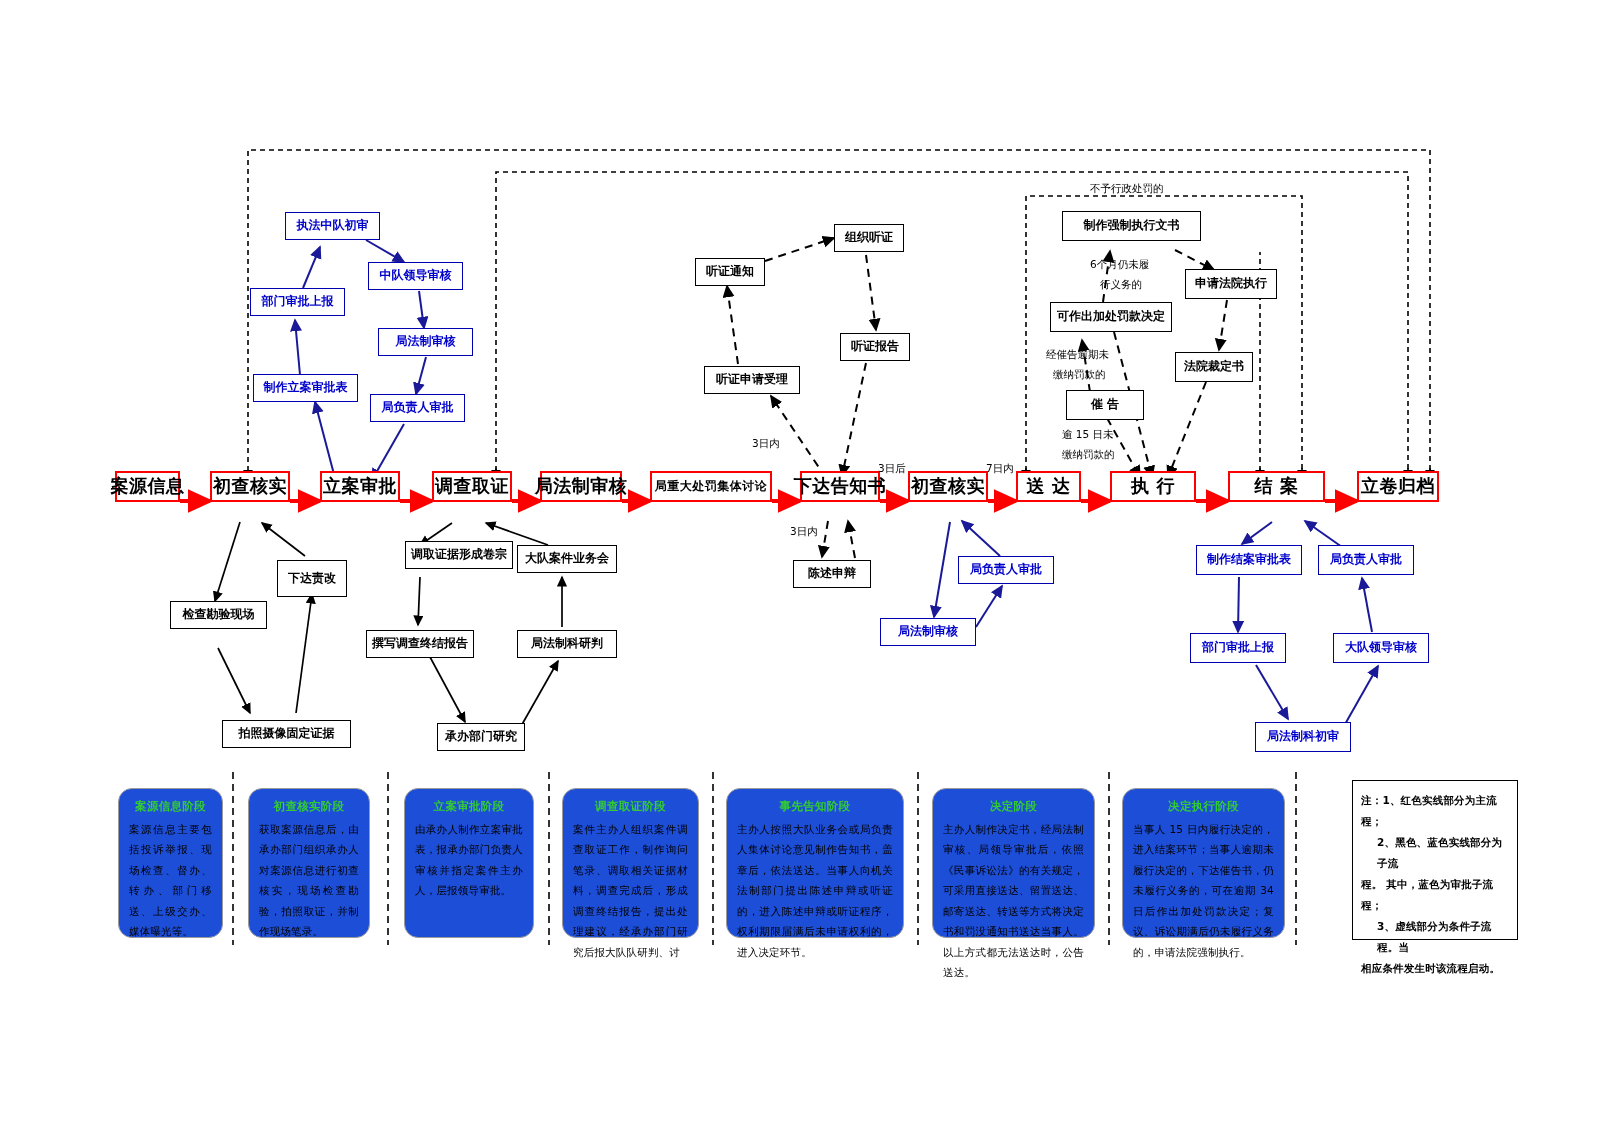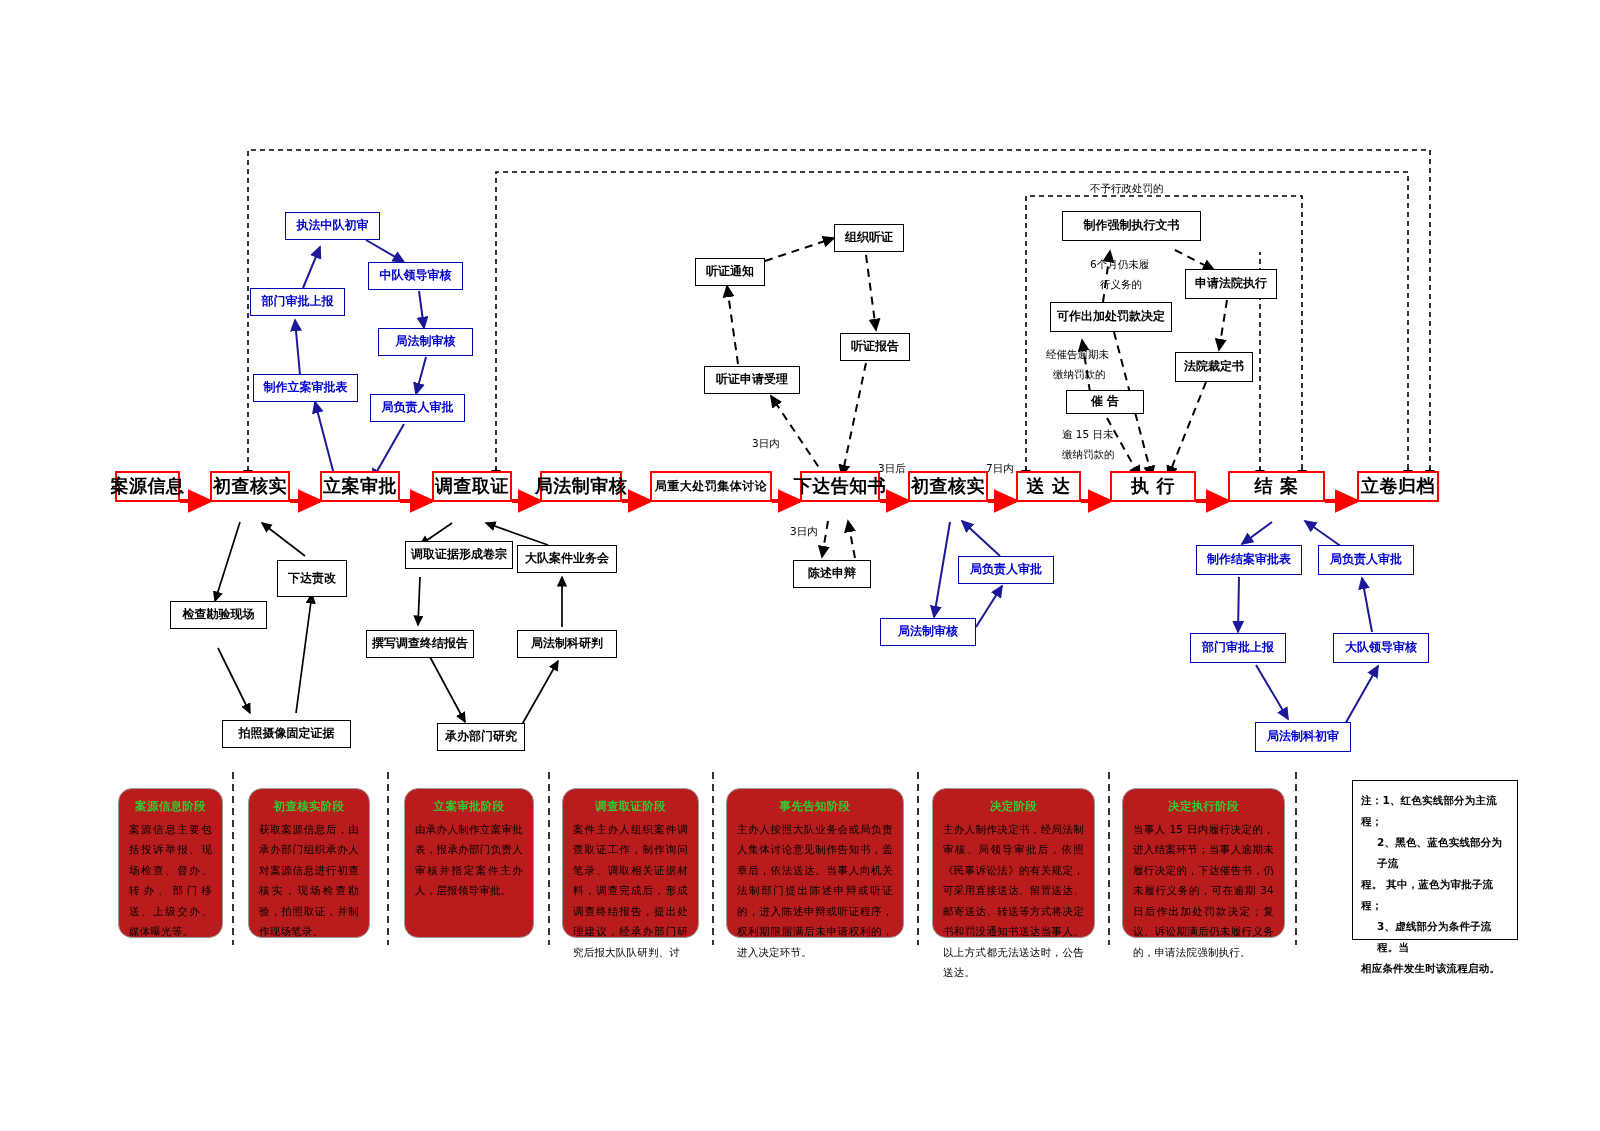--- a/index.html
+++ b/index.html
@@ -31,21 +31,21 @@
   }
 
   
   .edge-label{
     position:absolute;font-size:10.5px;color:#000;white-space:nowrap;font-weight:normal;
   }
 
   
   .legend-card{
     position:absolute;box-sizing:border-box;border:1.2px solid #9a9a9a;border-radius:14px;
-    background:#b91c1c;padding:10px 10px 6px 10px;
+    background:#1d4ed8;padding:10px 10px 6px 10px;
   }
   .legend-title{
     color:#33cc33;font-weight:bold;font-size:11.5px;text-align:center;margin-bottom:5px;
     letter-spacing:.3px;
   }
   .legend-body{
     font-size:10.5px;color:#000;line-height:1.95;text-align:justify;letter-spacing:.2px;
   }
 
   .note-box{
@@ -318,21 +318,21 @@
   </div>
   <div class="node black-node" style="left:1185px;top:269px;width:92px;height:30px;">
     <span>申请法院执行</span>
   </div>
   <div class="node black-node" style="left:1050px;top:302px;width:122px;height:30px;">
     <span>可作出加处罚款决定</span>
   </div>
   <div class="node black-node" style="left:1175px;top:352px;width:78px;height:30px;">
     <span>法院裁定书</span>
   </div>
-  <div class="node black-node" style="left:1066px;top:390px;width:78px;height:24px;">
+  <div class="node black-node" style="left:1066px;top:390px;width:78px;height:30px;">
     <span>催 告</span>
   </div>
 
   <div class="node blue-node" style="left:958px;top:556px;width:96px;height:28px;">
     <span>局负责人审批</span>
   </div>
   <div class="node blue-node" style="left:880px;top:618px;width:96px;height:28px;">
     <span>局法制审核</span>
   </div>
 

